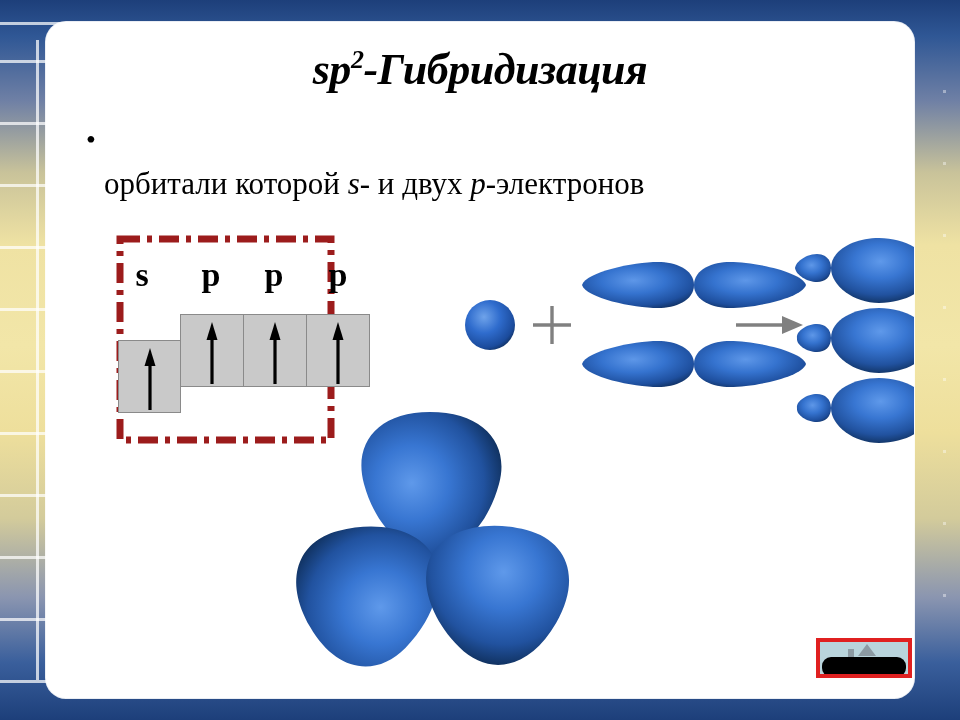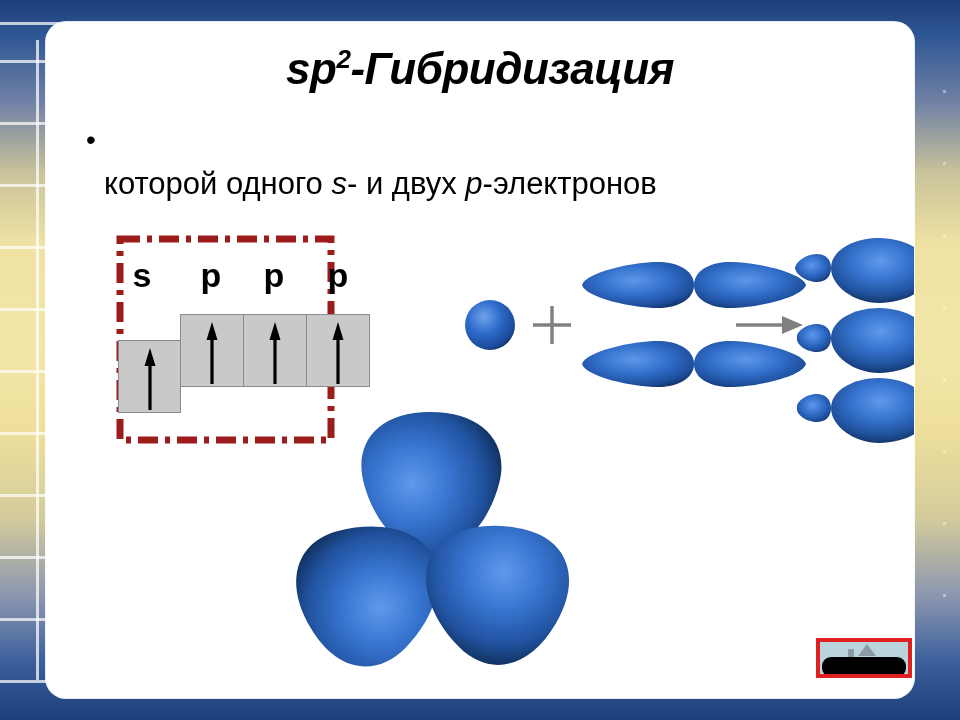--- a/index.html
+++ b/index.html
@@ -5,21 +5,21 @@
   html, body {
     margin: 0;
     padding: 0;
     background: #ffffff;
   }
   #slide-root {
     position: relative;
     width: 960px;
     height: 720px;
     overflow: hidden;
-    font-family: Liberation Sans, sans-serif;
+    font-family: Liberation Serif, serif;
   }
 
   
   .bg-base {
     position: absolute;
     inset: 0;
     background: linear-gradient(to bottom,
         #1d3f7a 0%,
         #2f5795 5%,
         #6f80a5 14%,
@@ -215,21 +215,21 @@
   <div class="bg-dots-right"></div>
 
   <div class="panel">
 
     <div class="title"><span>sp</span><sup>2</sup><span>-Гибридизация</span></div>
 
     <div class="bullet-row">
       <div class="bullet-dot">•</div>
       <div class="bullet-text">
         <br>
-        <span>которой одного </span><i>s</i><span>- и двух </span><i>p</i><span>-электронов</span>
+        <span>орбитали которой </span><i>s</i><span>- и двух </span><i>p</i><span>-электронов</span>
       </div>
     </div>
 
     <div class="cfg">
 
       <svg class="art" style="width:310px;height:250px;left:0;top:0;">
         <rect x="24" y="17" width="211" height="201" fill="none" stroke="#9c1c1c" stroke-width="7" stroke-dasharray="20 7 5 7" stroke-linecap="butt"></rect>
       </svg>
 
       <div class="cfg-label" style="left:26px;  top:36px;">s</div>

